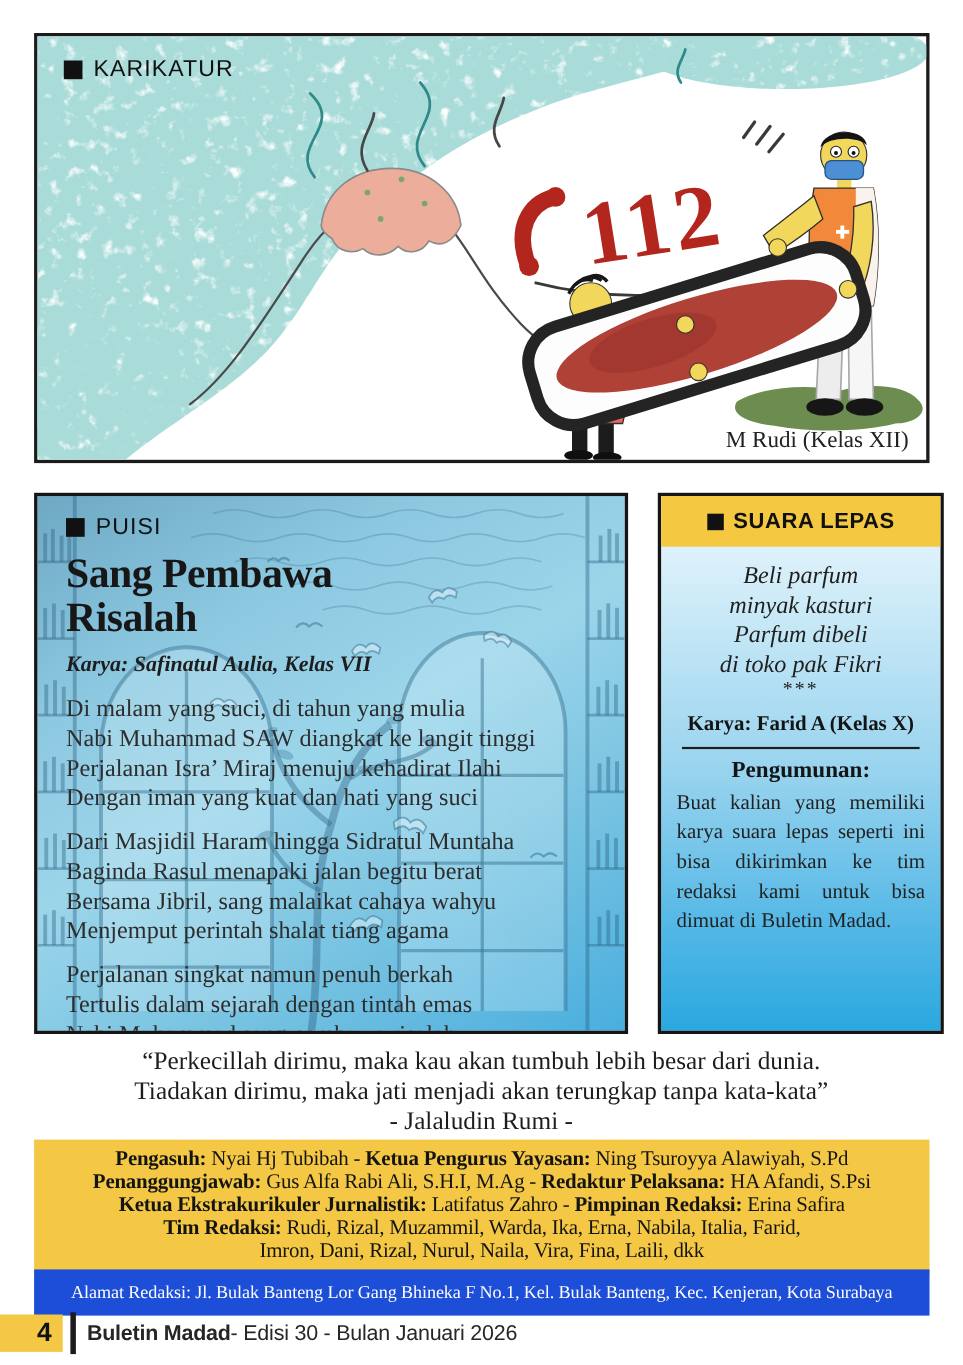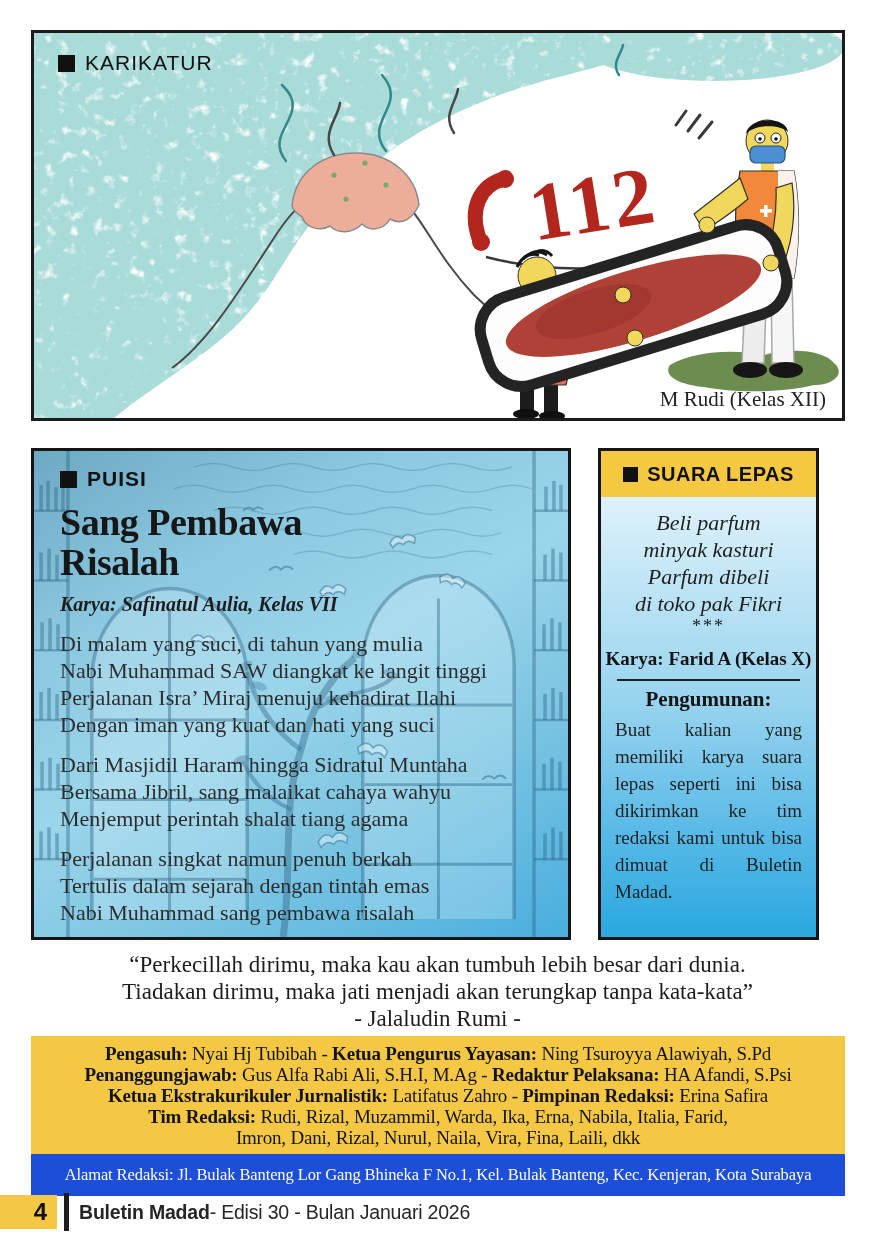--- a/index.html
+++ b/index.html
@@ -16,30 +16,30 @@
   .square{display:inline-block;width:17px;height:17px;background:#111;}
   .cartoon-caption{position:absolute;right:16px;bottom:6px;z-index:3;
       font-size:21px;color:#222;}
 
   
   .puisi-box{position:absolute;left:31px;top:448px;width:540px;height:492px;
       border:3px solid #151515;box-sizing:border-box;overflow:hidden;
       background:linear-gradient(150deg,#6fa0bc -5%,#6ea9c4 0%,#8cc8e0 26%,#9bd5ea 48%,#7cc5e2 70%,#49aede 100%);}
   .puisi-box .decor{position:absolute;left:0;top:0;width:100%;height:100%;}
   .puisi-content{position:relative;z-index:2;padding:16px 24px 0 26px;}
-  .puisi-header{font-family:"Liberation Sans",sans-serif;font-weight:bold;font-size:21px;
+  .puisi-header{font-family:"Liberation Sans",sans-serif;font-weight:normal;font-size:21px;
       letter-spacing:1px;color:#111;display:flex;align-items:center;gap:10px;}
   .puisi-title{font-size:38px;line-height:1.05;font-weight:bold;color:#171717;
       max-width:340px;margin:12px 0 10px 0;letter-spacing:-.5px;}
   .puisi-byline{font-size:20px;font-weight:bold;font-style:italic;color:#1d1d1d;margin-bottom:14px;}
   .stanza{margin-bottom:13px;}
   .poem-line{font-size:22px;line-height:27px;color:#2d2d2d;}
 
   
-  .suara-box{position:absolute;left:598px;top:448px;width:221px;height:492px;
+  .suara-box{position:absolute;left:598px;top:448px;width:260px;height:492px;
       border:3px solid #151515;box-sizing:border-box;overflow:hidden;
       background:linear-gradient(to bottom,#eef8fe 0%,#c9e9f7 22%,#97d3ee 52%,#55b8e6 80%,#2aa8e0 100%);}
   .suara-header{height:46px;background:#f4c840;display:flex;align-items:center;justify-content:center;
       gap:9px;font-family:"Liberation Sans",sans-serif;font-weight:bold;font-size:20px;
       letter-spacing:.5px;color:#111;}
   .suara-header .square{width:15px;height:15px;}
   .pantun-wrap{text-align:center;padding-top:12px;}
   .pantun-line{font-size:22px;font-style:italic;line-height:27px;color:#1f1f1f;}
   .pantun-sep{font-size:18px;line-height:18px;color:#1f1f1f;letter-spacing:2px;}
   .suara-byline{text-align:center;font-size:19px;font-weight:bold;margin-top:13px;color:#141414;}
@@ -319,20 +319,21 @@
       <div class="puisi-byline">Karya: Safinatul Aulia, Kelas VII</div>
       <div>
           <div class="stanza">
             <div class="poem-line">Di malam yang suci, di tahun yang mulia</div>
             <div class="poem-line">Nabi Muhammad SAW diangkat ke langit tinggi</div>
             <div class="poem-line">Perjalanan Isra’ Miraj menuju kehadirat Ilahi</div>
             <div class="poem-line">Dengan iman yang kuat dan hati yang suci</div>
           </div>
           <div class="stanza">
             <div class="poem-line">Dari Masjidil Haram hingga Sidratul Muntaha</div>
+            <div class="poem-line">Baginda Rasul menapaki jalan begitu berat</div>
             <div class="poem-line">Bersama Jibril, sang malaikat cahaya wahyu</div>
             <div class="poem-line">Menjemput perintah shalat tiang agama</div>
           </div>
           <div class="stanza">
             <div class="poem-line">Perjalanan singkat namun penuh berkah</div>
             <div class="poem-line">Tertulis dalam sejarah dengan tintah emas</div>
             <div class="poem-line">Nabi Muhammad sang pembawa risalah</div>
           </div>
         </div>
     </div>

